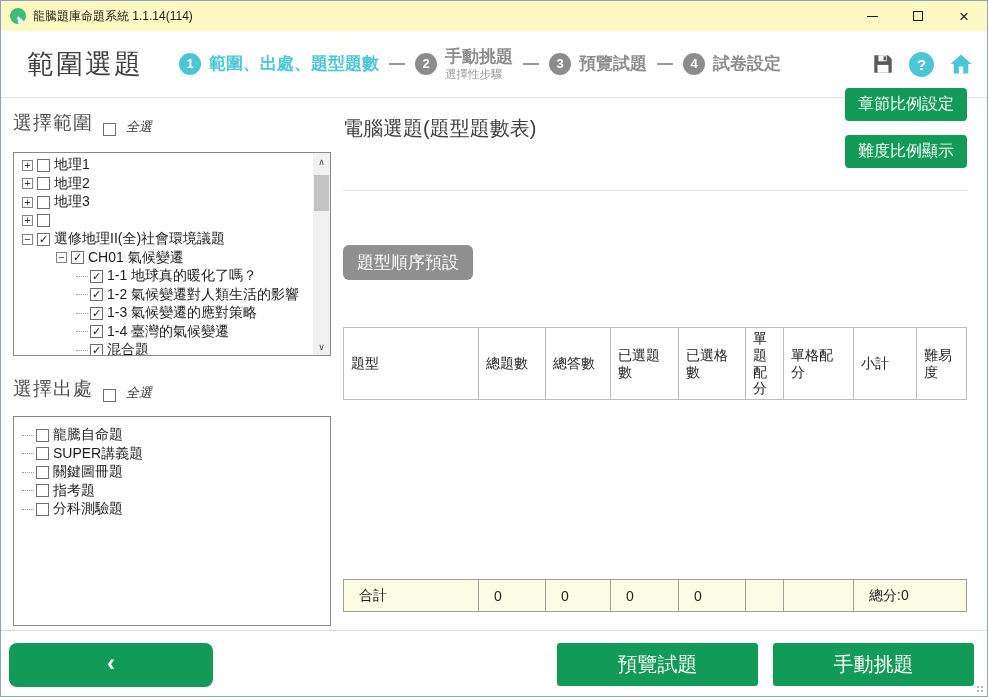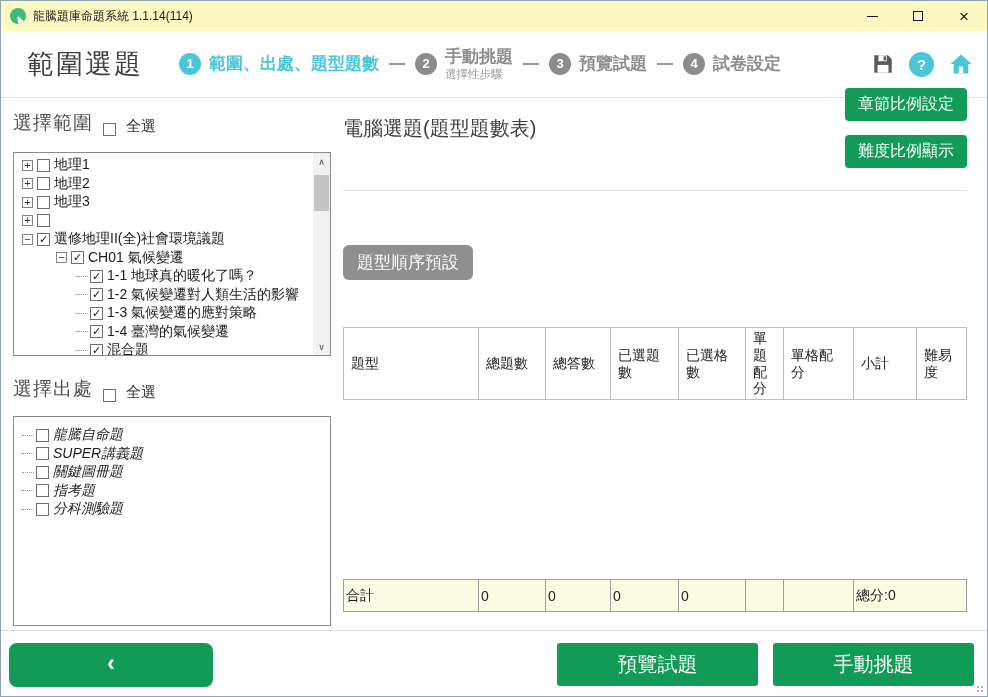--- a/index.html
+++ b/index.html
@@ -35,24 +35,24 @@
   .helpcircle { width:25px; height:25px; border-radius:50%; background:var(--accent-cyan,#4ac6d8);
     color:#fff; font-weight:bold; font-size:15px; display:flex; align-items:center; justify-content:center; }
   .hr1 { border:none; border-top:1px solid #e3e3e3; }
   
   .content { display:flex; height:532px; }
   .leftcol { width:345px; padding:14px 0 0 12px; }
   .secheadrow { display:flex; align-items:flex-end; gap:10px; height:24px; }
   .sechead { font-size:19px; color:#4f4f4f; letter-spacing:1px; }
   .cb { width:13px; height:13px; border:1px solid #6e6e6e; background:#fff; display:inline-flex;
         align-items:center; justify-content:center; font-size:11px; color:#111; line-height:1; flex:0 0 13px; }
-  .selall-label { font-size:15px; color:#333; }
+  .selall-label { font-size:13px; color:#333;font-style:italic; }
   .listbox { width:318px; border:1px solid #8a8a8a; background:#fff; position:relative; overflow:hidden; }
   .treebox { height:204px; margin-top:16px; padding:3px 20px 0 8px; }
-  .srcbox  { height:210px; margin-top:14px; padding:9px 12px 0 8px;font-style:italic; }
+  .srcbox  { height:210px; margin-top:14px; padding:9px 12px 0 8px; }
   .trow { display:flex; align-items:center; height:18.5px; font-size:14px; white-space:nowrap; }
   .lv1 { padding-left:0; } .lv2 { padding-left:34px; } .lv3 { padding-left:54px; }
   .tog { width:11px; height:11px; border:1px solid #848484; color:#333; font-size:11px; line-height:9px;
          text-align:center; margin-right:4px; flex:0 0 11px; background:#fff; }
   .conn { width:12px; border-top:1px dotted #9a9a9a; margin-right:2px; flex:0 0 12px; }
   .tlabel { margin-left:4px; color:#1c1c1c; }
   .srchead { margin-top:22px; }
   
   .sbar { position:absolute; top:0; right:0; width:17px; height:100%; background:#f1f1f1;
           display:flex; flex-direction:column; align-items:center; }
@@ -69,21 +69,21 @@
   .gbtn { background:var(--accent-green,#129b57); color:#fff; border:none; border-radius:4px;
           font-size:16px; padding:6px 13px; font-family:inherit; cursor:pointer; }
   .hr2 { border:none; border-top:1px solid #e0e0e0; }
   .presetbtn { background:#8f8f8f; color:#fff; border:none; border-radius:6px; font-size:17px;
                padding:6px 14px; margin-top:18px; align-self:flex-start; font-family:inherit; }
   table { border-collapse:collapse; table-layout:fixed; width:623px; font-size:14px; }
   .qtable { margin-top:11px; }
   th { border:1px solid #bdbdbd; font-weight:normal; text-align:left; padding:2px 7px;
        height:37px; color:#1d1d1d; line-height:1.2; vertical-align:middle; }
   .totaltable td { border:1px solid #9e9e9e; background:var(--total-row-bg,#fcfbe3);
-       padding:5px 2px; height:32px; color:#1d1d1d; }
+       padding:5px 15px; height:32px; color:#1d1d1d; }
   .spacer { flex:1; }
   .totaltable { margin-bottom:18px; }
   
   .bottombar { height:68px; border-top:1px solid #dcdcdc; display:flex; align-items:center; padding:0 13px 0 8px; }
   .backbtn { background:var(--accent-green,#129b57); color:#fff; border:none; border-radius:8px;
              height:44px; width:204px; font-size:20px; display:flex; align-items:center; justify-content:center;
              gap:10px; font-family:inherit; cursor:pointer; }
   .backchev { font-size:24px; font-weight:bold; line-height:1; margin-top:-3px; }
   .actgroup { margin-left:auto; display:flex; gap:15px; }
   .actbtn { background:var(--accent-green,#129b57); color:#fff; border:none; border-radius:3px;

